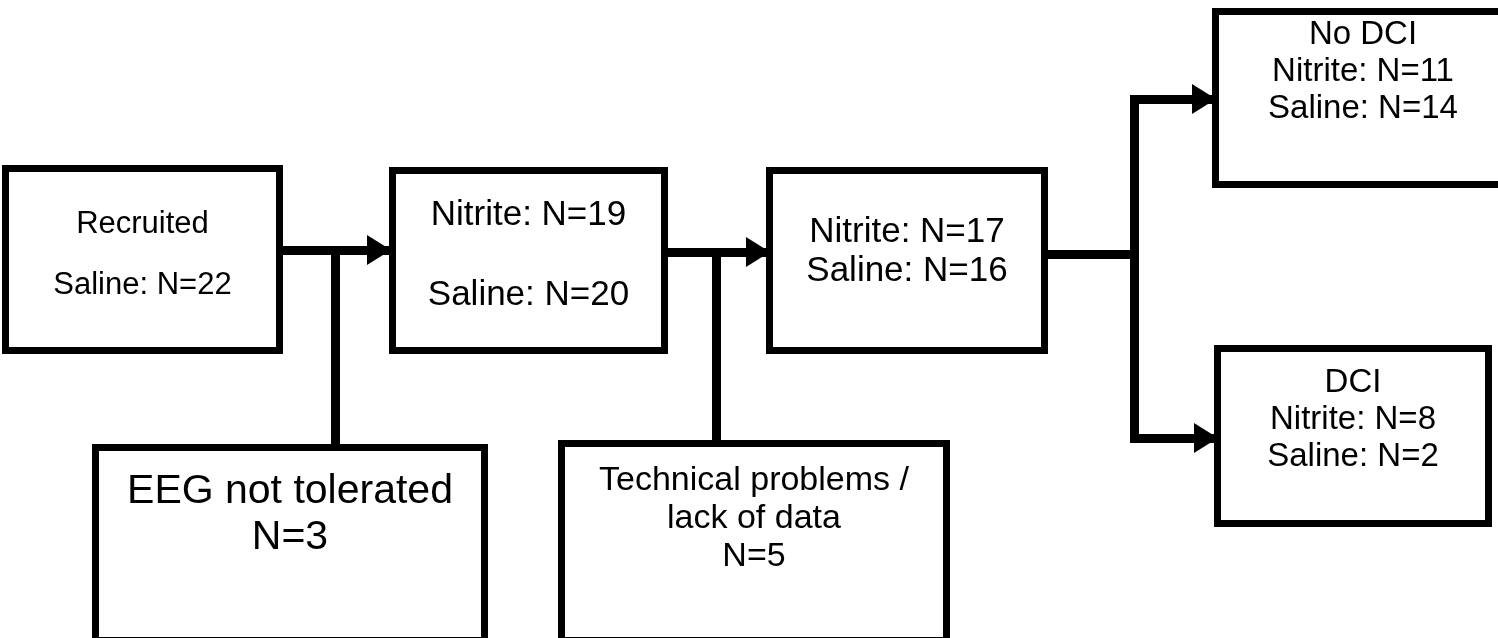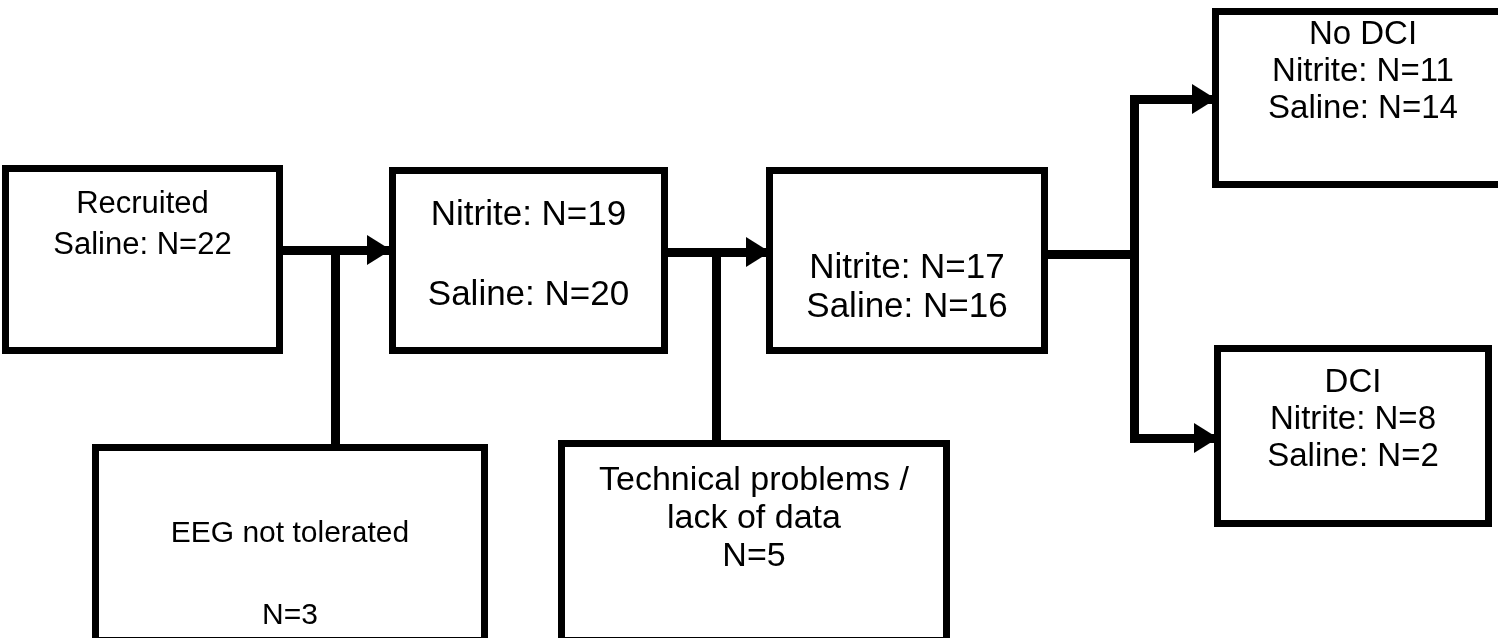--- a/index.html
+++ b/index.html
@@ -32,34 +32,34 @@
     white-space: nowrap;
     text-align: center;
     line-height: 1.12;
   }
   
   #node-recruited {
     left: 2px; top: 165px; width: 281px; height: 189px;
     justify-content: flex-start;
     padding-top: 14px;
   }
-  #node-recruited .line { font-size: 31px; }
+  #node-recruited .line { font-size: 31px; margin-top: 20px; }
   #node-recruited .line.head { font-size: 31px; margin-bottom: 6px; }
 
   #node-enrolled {
     left: 389px; top: 167px; width: 279px; height: 187px;
     justify-content: center;
     padding-bottom: 16px;
     gap: 40px;
   }
   #node-enrolled .line { font-size: 35px; }
 
   #node-analyzed {
     left: 766px; top: 167px; width: 282px; height: 187px;
-    justify-content: flex-end;
+    justify-content: center;
     padding-bottom: 23px;
   }
   #node-analyzed .line { font-size: 35px; }
 
   #node-no-dci {
     left: 1212px; top: 8px; width: 302px; height: 180px;
     justify-content: flex-start;
   }
   #node-no-dci .line { font-size: 33px; }
 
@@ -68,21 +68,21 @@
     justify-content: flex-start;
     padding-top: 11px;
   }
   #node-dci .line { font-size: 33px; }
 
   #node-eeg {
     left: 92px; top: 444px; width: 396px; height: 200px;
     justify-content: flex-start;
     padding-top: 16px;
   }
-  #node-eeg .line { font-size: 30px; margin-top: 48px; }
+  #node-eeg .line { font-size: 41px; }
 
   #node-technical {
     left: 558px; top: 440px; width: 392px; height: 204px;
     justify-content: flex-start;
     padding-top: 12px;
   }
   #node-technical .line { font-size: 34px; }
 
   
   .conn {

